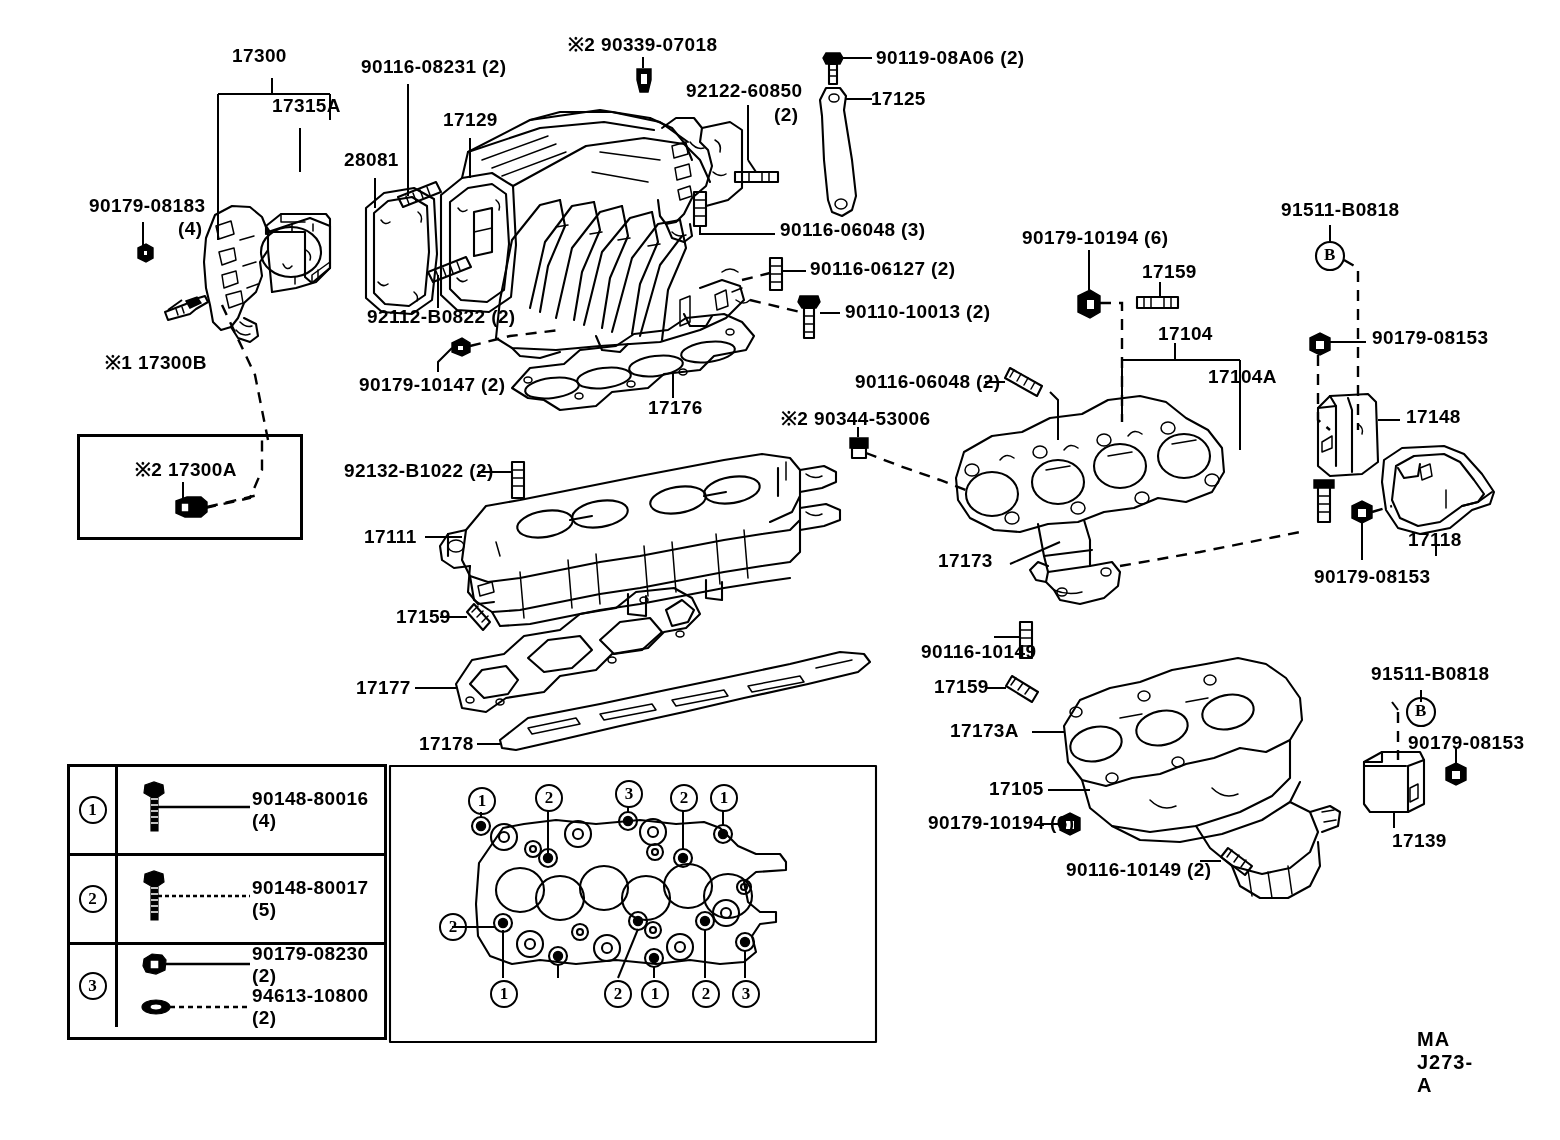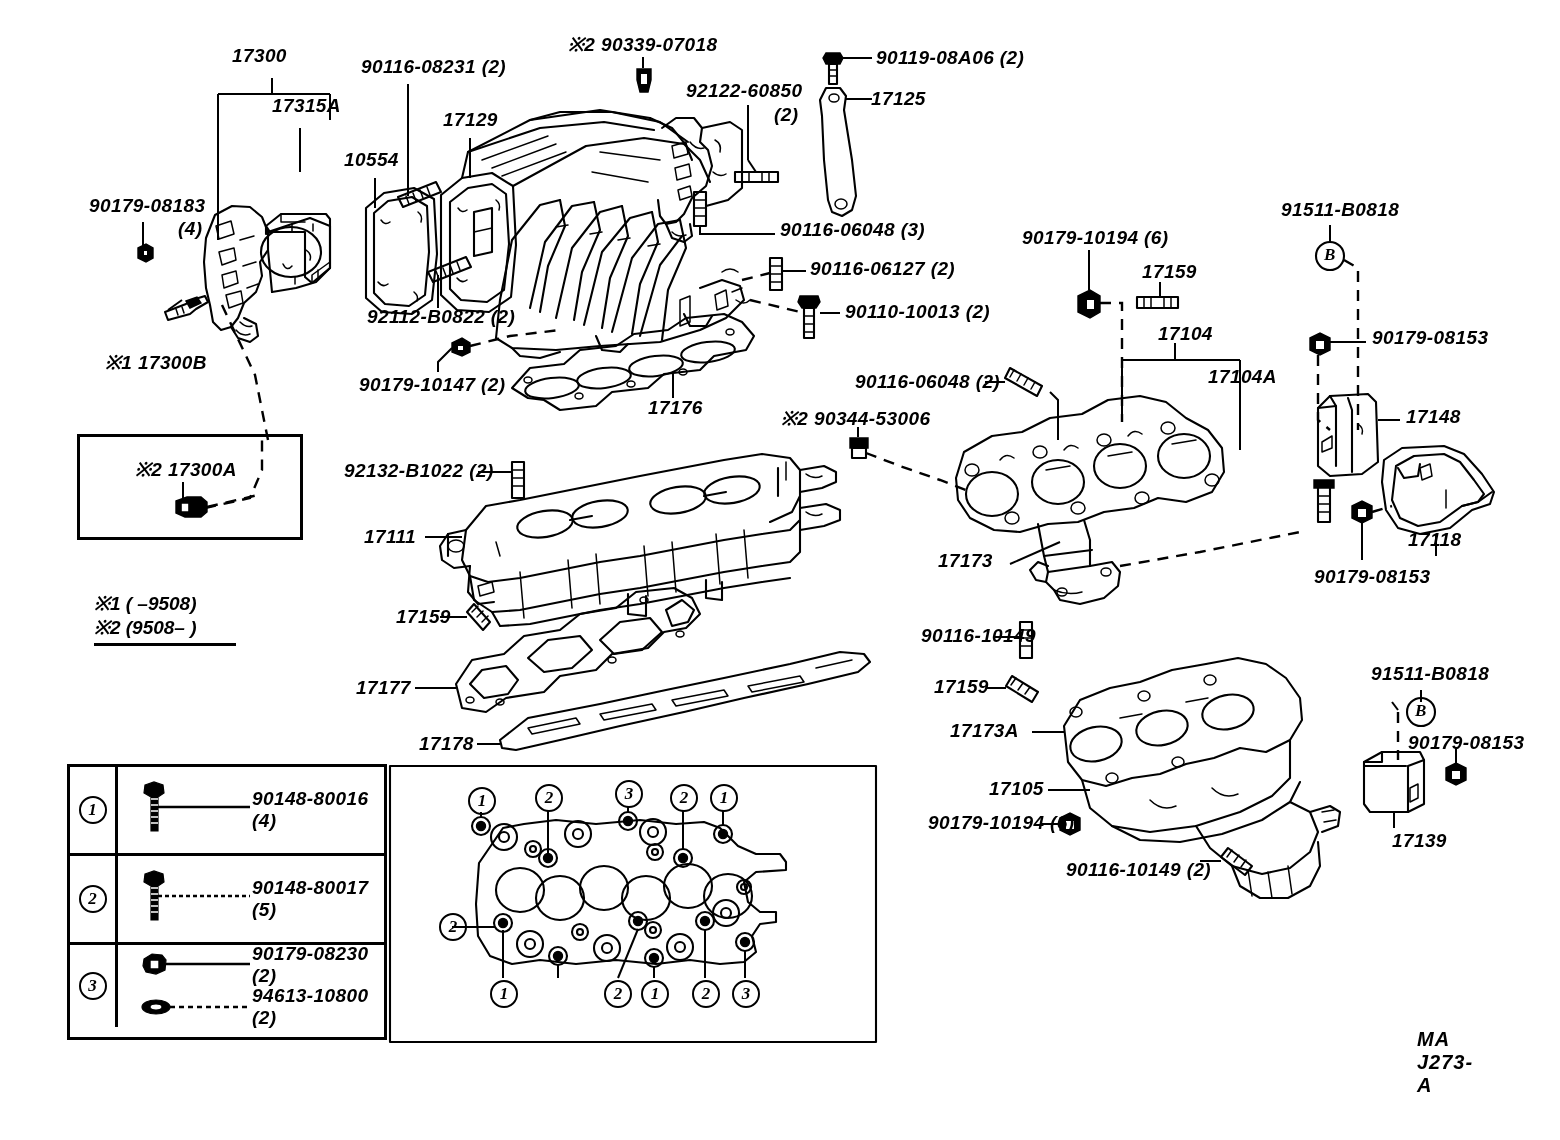--- a/index.html
+++ b/index.html
@@ -12,21 +12,20 @@
     position: relative;
     overflow: hidden;
     font-family: "Liberation Sans", sans-serif;
     color: #000;
   }
   #diagram-root {
     position: absolute;
     inset: 0;
     width: 1328px;
     height: 1140px;
-    font-style: italic;
   }
   svg#art {
     position: absolute;
     left: 0; top: 0;
     width: 1560px; height: 1140px;
   }
   .lbl {
     position: absolute;
     font-family: "Liberation Sans", sans-serif;
     font-size: 19px;
@@ -691,21 +690,21 @@
     <path class="lead" d="M452,927 L495,927"></path>
   </g>
 </svg>
 
 <div class="lbl" style="left:232px; top:46px;">17300</div>
 <div class="lbl" style="left:272px; top:96px;">17315A</div>
 <div class="lbl" style="left:89px; top:196px;">90179-08183</div>
 <div class="lbl" style="left:178px; top:219px;">(4)</div>
 <div class="lbl" style="left:105px; top:353px;">※1 17300B</div>
 
-<div class="lbl" style="left:344px; top:150px;">10554</div>
+<div class="lbl" style="left:344px; top:150px;">28081</div>
 <div class="lbl" style="left:361px; top:57px;">90116-08231 (2)</div>
 <div class="lbl" style="left:443px; top:110px;">17129</div>
 <div class="lbl" style="left:367px; top:307px;">92112-B0822 (2)</div>
 <div class="lbl" style="left:359px; top:375px;">90179-10147 (2)</div>
 <div class="lbl" style="left:648px; top:398px;">17176</div>
 
 <div class="lbl" style="left:568px; top:35px;">※2 90339-07018</div>
 <div class="lbl" style="left:686px; top:81px;">92122-60850</div>
 <div class="lbl" style="left:774px; top:105px;">(2)</div>
 <div class="lbl" style="left:780px; top:220px;">90116-06048 (3)</div>
@@ -725,45 +724,40 @@
 <div class="lbl" style="left:1022px; top:228px;">90179-10194 (6)</div>
 <div class="lbl" style="left:1142px; top:262px;">17159</div>
 <div class="lbl" style="left:1158px; top:324px;">17104</div>
 <div class="lbl" style="left:1208px; top:367px;">17104A</div>
 <div class="lbl" style="left:938px; top:551px;">17173</div>
 <div class="lbl" style="left:1281px; top:200px;">91511-B0818</div>
 <div class="lbl" style="left:1372px; top:328px;">90179-08153</div>
 <div class="lbl" style="left:1406px; top:407px;">17148</div>
 <div class="lbl" style="left:1408px; top:530px;">17118</div>
 <div class="lbl" style="left:1314px; top:567px;">90179-08153</div>
-<div class="lbl" style="left:921px; top:626px;">90116-10149</div>
+<div class="lbl" style="left:921px; top:642px;">90116-10149</div>
 <div class="lbl" style="left:934px; top:677px;">17159</div>
 <div class="lbl" style="left:950px; top:721px;">17173A</div>
 <div class="lbl" style="left:989px; top:779px;">17105</div>
 <div class="lbl" style="left:928px; top:813px;">90179-10194 (6)</div>
 <div class="lbl" style="left:1066px; top:860px;">90116-10149 (2)</div>
 <div class="lbl" style="left:1371px; top:664px;">91511-B0818</div>
 <div class="lbl" style="left:1408px; top:733px;">90179-08153</div>
 <div class="lbl" style="left:1392px; top:831px;text-align:right;">17139</div>
 
 <div class="boxed" style="left:77px; top:434px; width:226px; height:106px;padding-left:24px;">
   <div class="lbl" style="left:55px; top:23px;">※2 17300A</div>
 </div>
 <svg style="position:absolute; left:77px; top:434px; width:226px; height:106px;">
   <path d="M106,48 L106,66" fill="none" stroke="#000" stroke-width="2"></path>
   <path d="M99,67 L110,63 L124,63 L130,68 L130,78 L124,83 L108,83 L99,79 Z" fill="#000" stroke="#000" stroke-width="1.4"></path>
   <path d="M104,69 L112,69 L112,78 L104,78 Z" fill="#fff" stroke="#000" stroke-width="1.6"></path>
   <path d="M130,73 L160,66 L185,60" fill="none" stroke="#000" stroke-width="2.4" stroke-dasharray="11 8"></path>
 </svg>
 
-<div class="note-block" style="left:94px; top:592px;">
-  <div>※1 (      –9508)</div>
-  <div>※2 (9508–      )</div>
-  <div class="rule"></div>
-</div>
 
 <div class="table-wrap" style="left:67px; top:764px; width:320px; height:276px;">
 
   <div class="tbl-row" style="height:89px;">
     <div class="tbl-num">
       <div class="circ-num">1</div>
     </div>
     <div class="tbl-items">
       <div class="tbl-item">
         <svg class="gl" width="120" height="58" viewBox="0 0 120 58">

